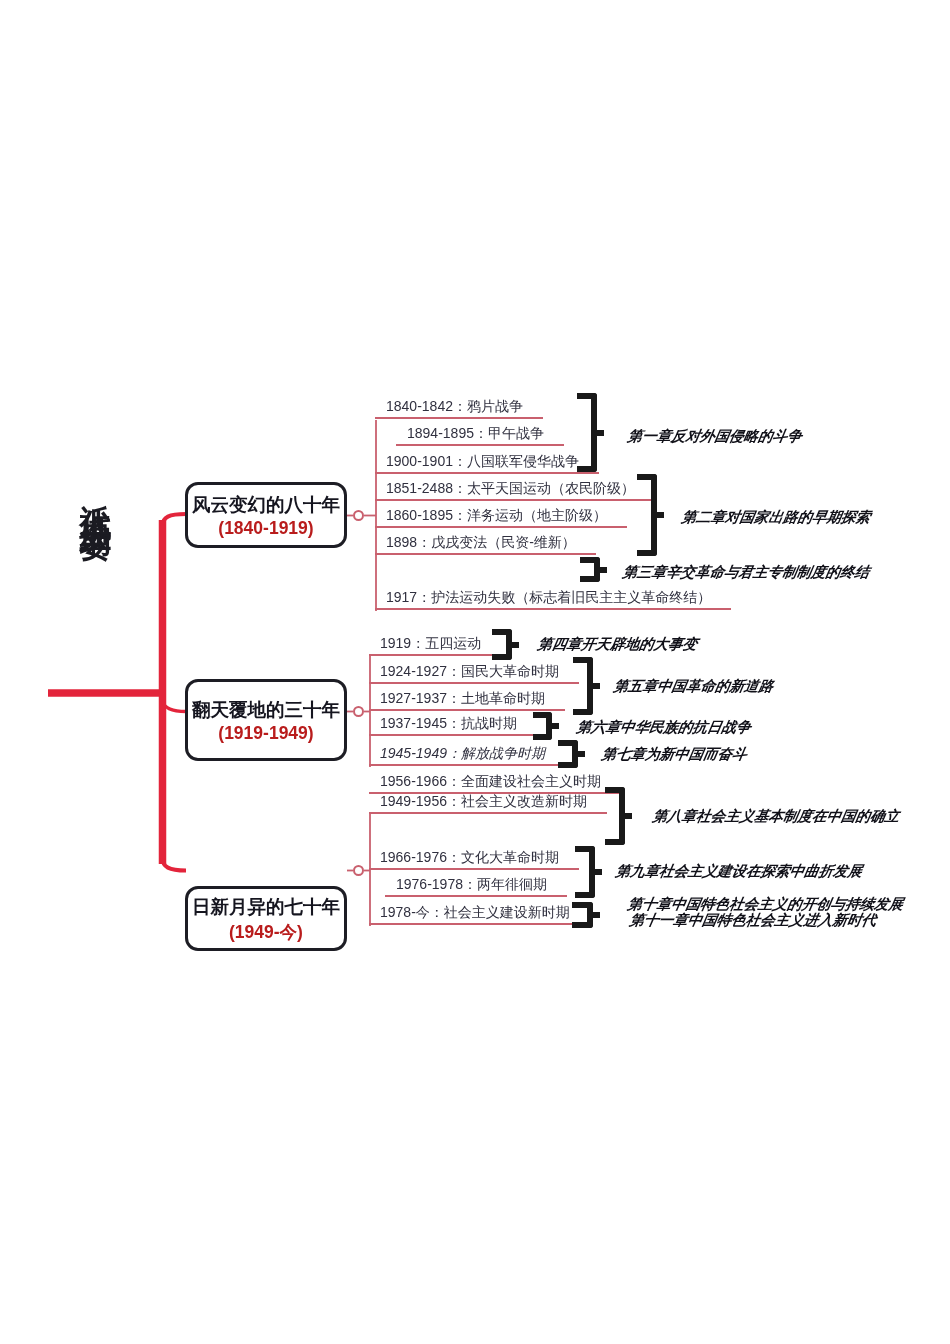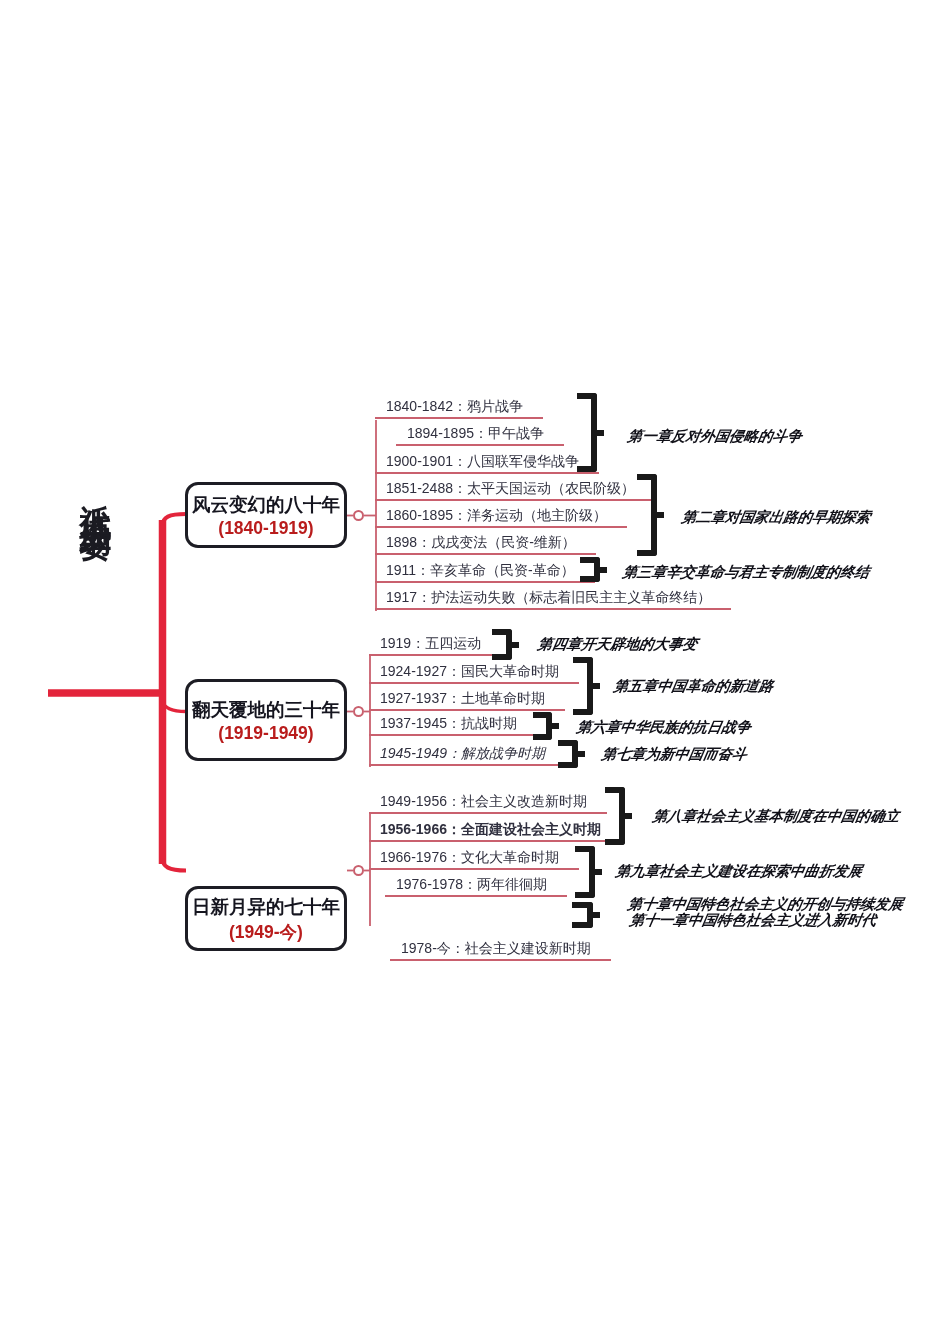--- a/index.html
+++ b/index.html
@@ -96,34 +96,33 @@
   <div class="anchor-dot" style="left:353px;top:510px;"></div>
   <div class="anchor-dot" style="left:353px;top:706px;"></div>
   <div class="anchor-dot" style="left:353px;top:865px;"></div>
 
   <div class="item" style="left:375px;top:394px;">1840-1842：鸦片战争</div>
   <div class="item" style="left:375px;top:421px;margin-left:21px;">1894-1895：甲午战争</div>
   <div class="item" style="left:375px;top:449px;">1900-1901：八国联军侵华战争</div>
   <div class="item" style="left:375px;top:476px;">1851-2488：太平天国运动（农民阶级）</div>
   <div class="item" style="left:375px;top:503px;">1860-1895：洋务运动（地主阶级）</div>
   <div class="item" style="left:375px;top:530px;">1898：戊戌变法（民资-维新）</div>
-  <div class="item" style="left:375px;top:558px;">1911：辛亥革命（民资-革命）</div>
   <div class="item" style="left:375px;top:585px;">1917：护法运动失败（标志着旧民主主义革命终结）</div>
 
   <div class="item" style="left:369px;top:631px;">1919：五四运动</div>
   <div class="item" style="left:369px;top:659px;">1924-1927：国民大革命时期</div>
   <div class="item" style="left:369px;top:686px;">1927-1937：土地革命时期</div>
   <div class="item" style="left:369px;top:711px;">1937-1945：抗战时期</div>
   <div class="item" style="left:369px;top:741px;font-style:italic;">1945-1949：解放战争时期</div>
 
   <div class="item" style="left:369px;top:789px;">1949-1956：社会主义改造新时期</div>
-  <div class="item" style="left:369px;top:817px;font-weight:bold;">1956-1966：全面建设社会主义时期</div>
+  <div class="item" style="left:369px;top:769px;">1956-1966：全面建设社会主义时期</div>
   <div class="item" style="left:369px;top:845px;">1966-1976：文化大革命时期</div>
   <div class="item" style="left:369px;top:872px;margin-left:16px;">1976-1978：两年徘徊期</div>
-  <div class="item" style="left:369px;top:936px;margin-left:21px;">1978-今：社会主义建设新时期</div>
+  <div class="item" style="left:369px;top:900px;">1978-今：社会主义建设新时期</div>
 
   <div class="bracket" style="left:577px;top:393px;width:20px;height:79px;">
       <i class="nub"></i>
     </div>
   <div class="bracket" style="left:637px;top:474px;width:20px;height:82px;">
       <i class="nub"></i>
     </div>
   <div class="bracket" style="left:580px;top:557px;width:20px;height:25px;">
       <i class="nub"></i>
     </div>

